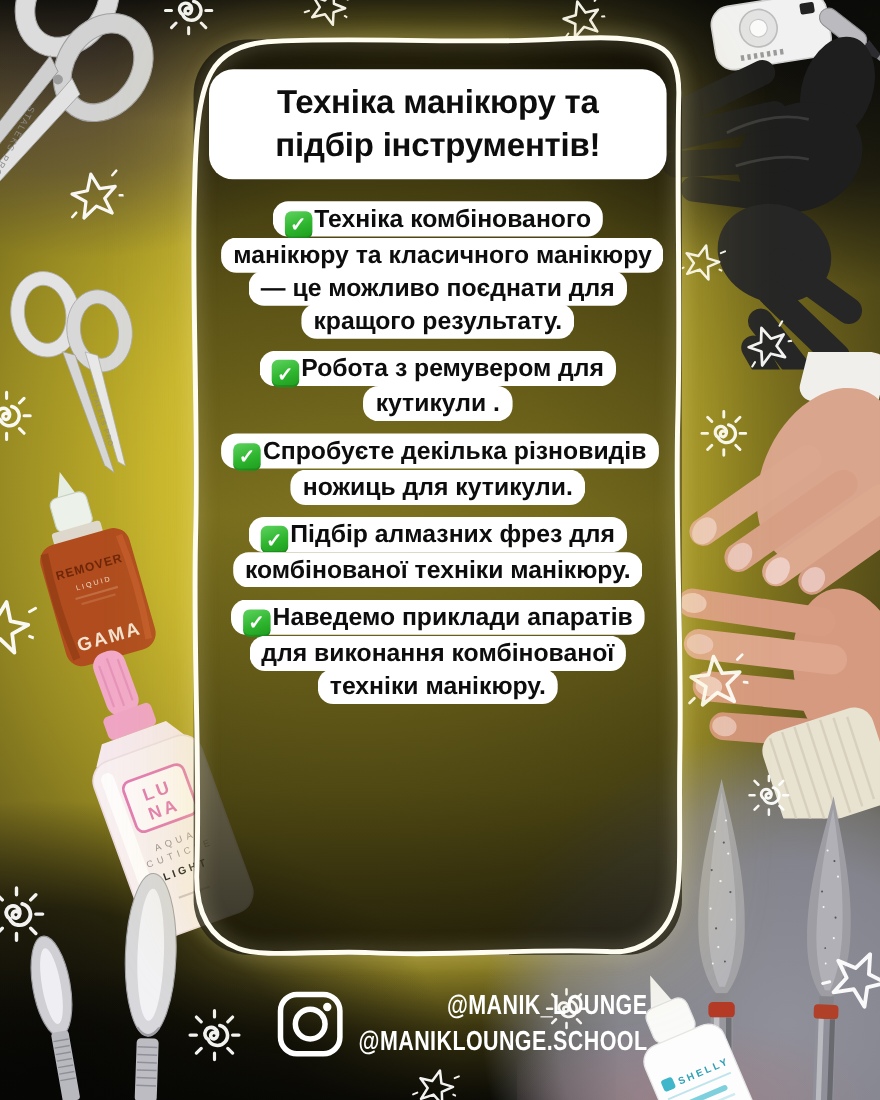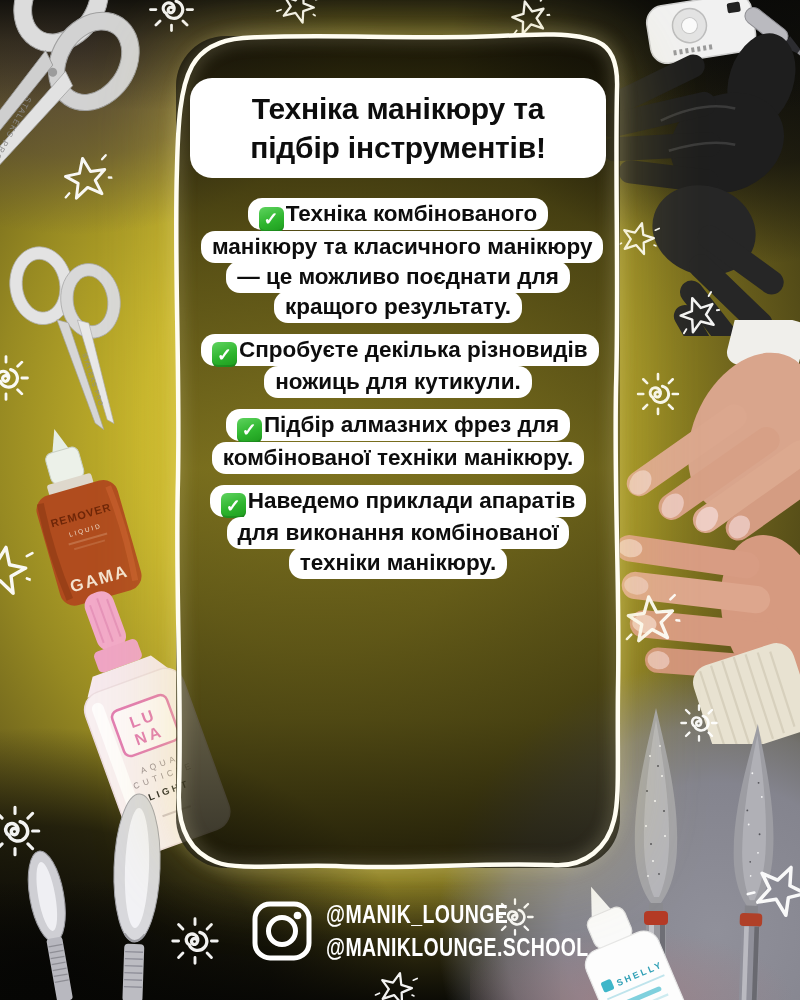--- a/index.html
+++ b/index.html
@@ -43,34 +43,34 @@
     border-radius:50px;
     background: linear-gradient(180deg, rgba(17,15,5,.86) 0%, rgba(50,45,14,.74) 26%,
       rgba(76,69,21,.66) 52%, rgba(48,44,13,.76) 82%, rgba(20,18,6,.86) 100%);
     box-shadow: 0 0 80px 6px rgba(232,213,85,.30);}
   .panel-border{position:absolute;left:-8px;top:-8px;pointer-events:none;
     filter: drop-shadow(0 0 8px rgba(255,246,190,.5));}
   .panel-inner{position:absolute;left:0;top:0;width:100%;height:100%;
     padding-top:26px;box-sizing:border-box;text-align:center;}
 
   .title-pill{display:inline-block;max-width:370px;background:#fff;border-radius:22px;
-    padding:11px 23px;margin:16px auto 21px auto;
+    padding:11px 23px;margin:1px auto 21px auto;
     font-weight:bold;font-size:30px;line-height:39px;color:#0d0d0d;letter-spacing:-.2px;}
 
   .bullets{width:394px;margin:0 auto;display:flex;flex-direction:column;gap:13px;}
   .bullet{text-align:center;font-weight:bold;font-size:22.5px;line-height:30px;color:#0d0d0d;}
   .pill{background:#fff;border-radius:14px;padding:3px 11px 4px 11px;
     -webkit-box-decoration-break:clone;box-decoration-break:clone;}
   .check{display:inline-flex;width:25px;height:25px;border-radius:6px;
     background:linear-gradient(160deg,#5fd35f 0%,#2eb52e 55%,#1d9b1d 100%);
     color:#fff;font-size:18px;font-weight:bold;align-items:center;justify-content:center;
     vertical-align:-4px;margin-right:2px;box-shadow:inset 0 -2px 0 rgba(0,0,0,.14);}
 
   
-  .footer{left:250px;top:898px;z-index:12;display:flex;align-items:center;}
+  .footer{left:250px;top:898px;z-index:12;display:flex;align-items:center;text-align:right;}
   .handles{margin-left:12px;color:#fff;font-weight:bold;font-size:25px;line-height:33px;
     letter-spacing:.5px;}
   .handle{transform:scaleX(.78);transform-origin:left center;white-space:nowrap;}
 </style>
 </head>
 <body>
 
 <div class="stage">
 
   <div class="abs bg-base"></div>
@@ -367,20 +367,21 @@
                C 440,818 418,840 384,837 C 310,834 240,842 168,838 C 120,836 70,843 48,834
                C 22,824 9,800 11,762 C 14,660 7,560 10,450 C 12,340 6,230 9,140
                C 10,96 12,60 24,38 C 34,20 52,12 75,10 Z" fill="none" stroke="#fffdf2" stroke-width="4.5" stroke-linejoin="round"></path>
     </svg>
     <div class="panel-inner">
       <div class="title-pill">
         <span>Техніка манікюру та підбір інструментів!</span>
       </div>
       <div class="bullets">
         <div class="bullet"><span class="pill"><span class="check">✓</span><span>Техніка комбінованого манікюру та класичного манікюру — це можливо поєднати для кращого результату.</span></span></div>
+        <div class="bullet"><span class="pill"><span class="check">✓</span><span>Робота з ремувером для кутикули .</span></span></div>
         <div class="bullet"><span class="pill"><span class="check">✓</span><span>Спробуєте декілька різновидів ножиць для кутикули.</span></span></div>
         <div class="bullet"><span class="pill"><span class="check">✓</span><span>Підбір алмазних фрез для комбінованої техніки манікюру.</span></span></div>
         <div class="bullet"><span class="pill"><span class="check">✓</span><span>Наведемо приклади апаратів для виконання комбінованої техніки манікюру.</span></span></div>
       </div>
     </div>
   </div>
 
   <div class="abs footer">
     <svg width="64" height="64" viewBox="0 0 64 64">
       <rect x="5" y="5" width="54" height="54" rx="15" fill="none" stroke="#fff" stroke-width="5"></rect>

